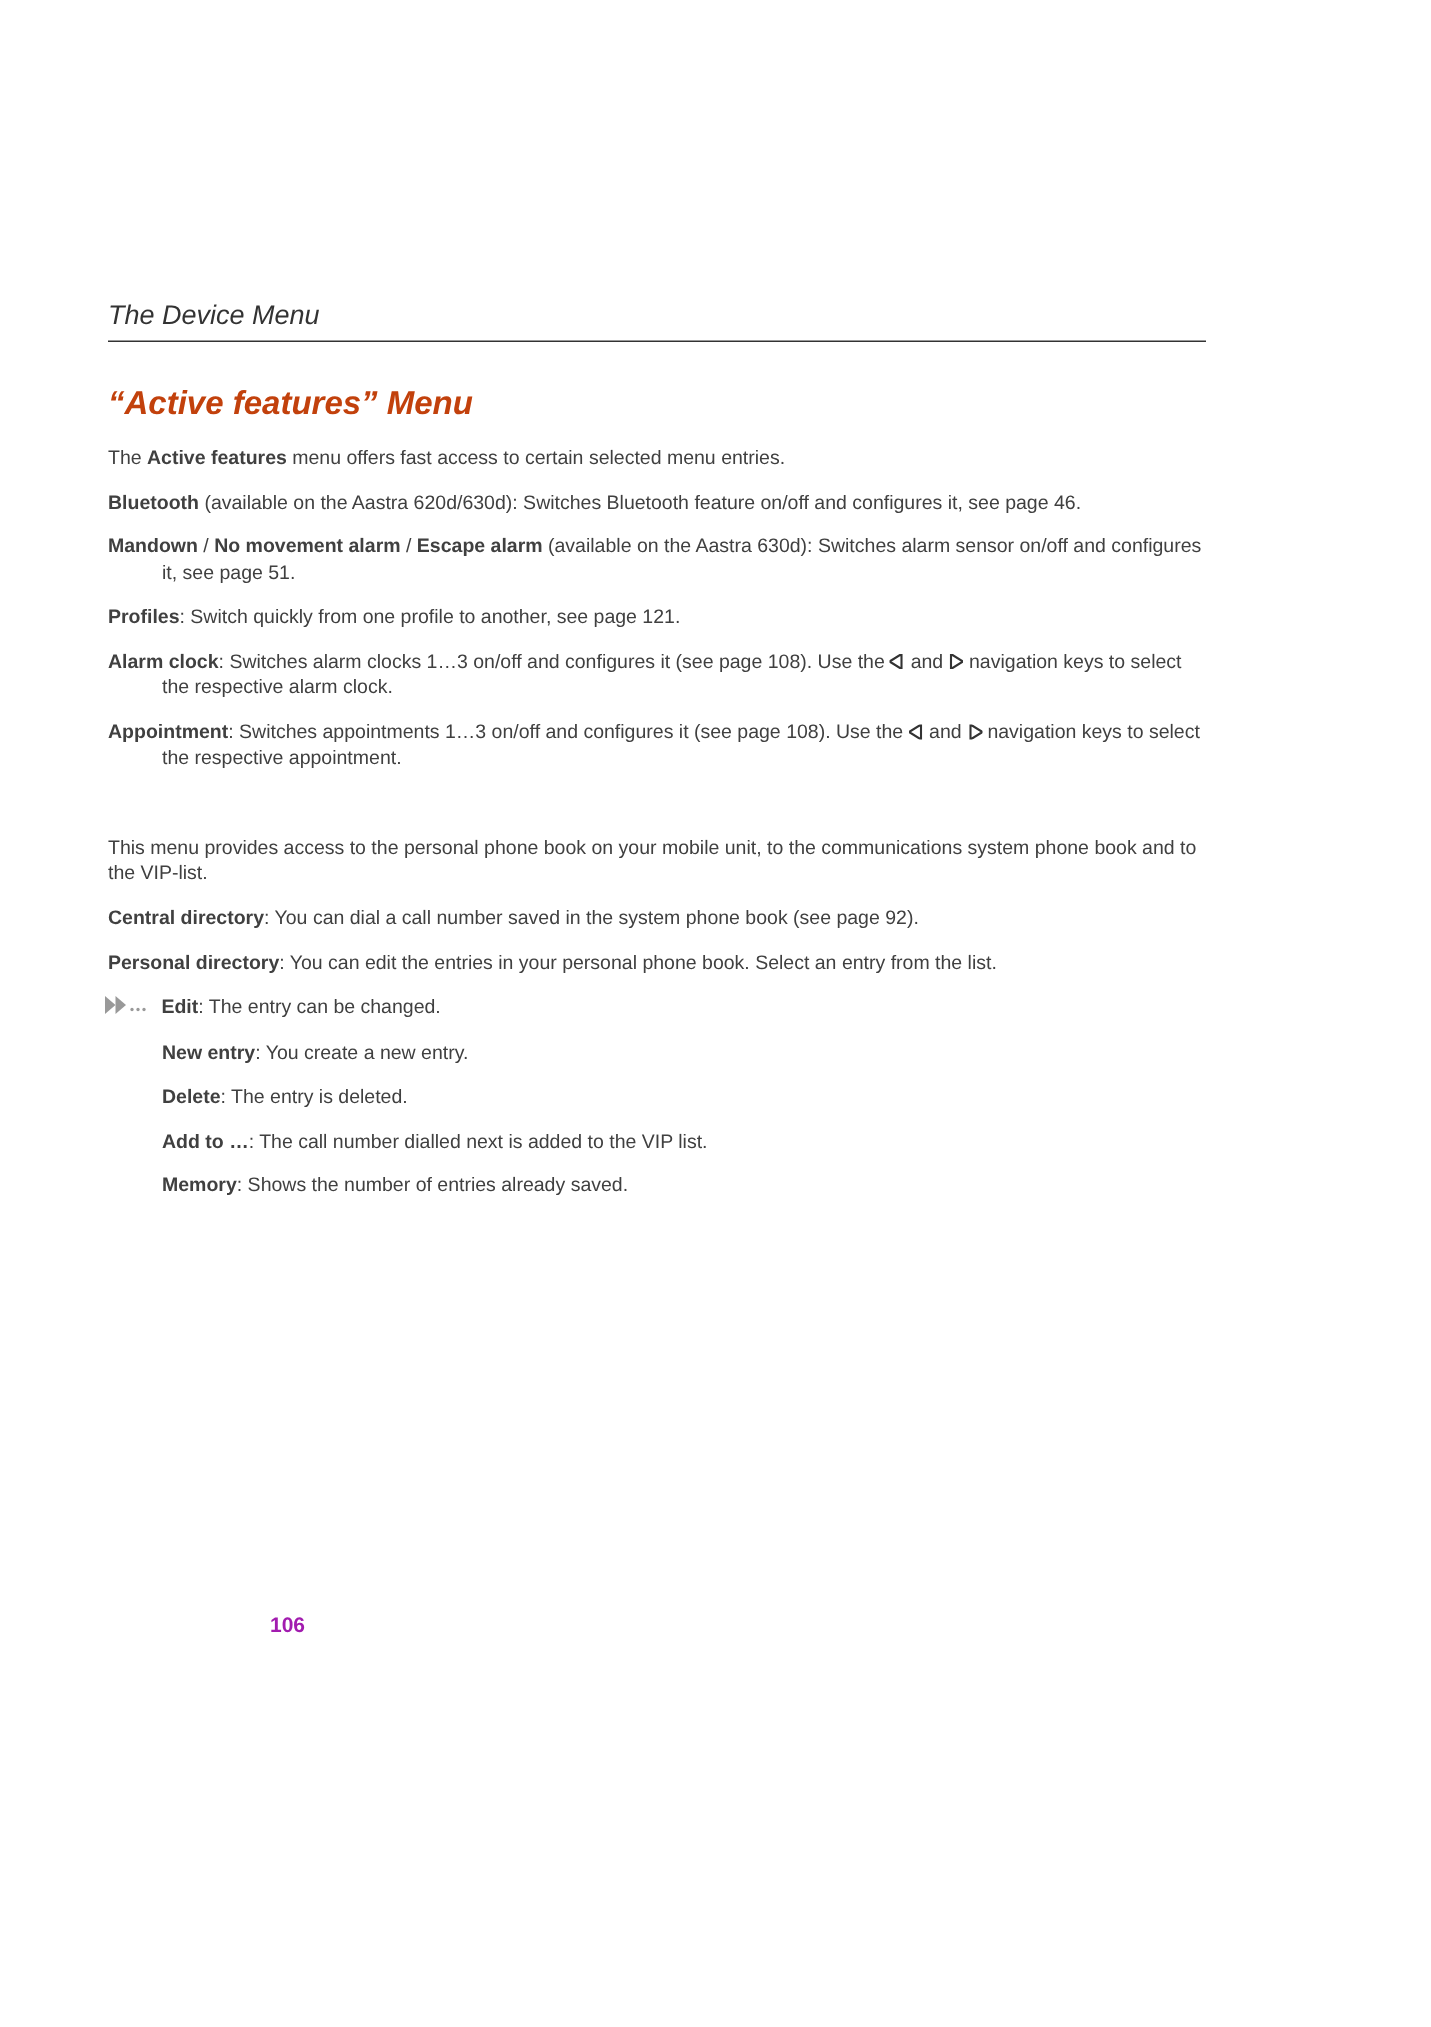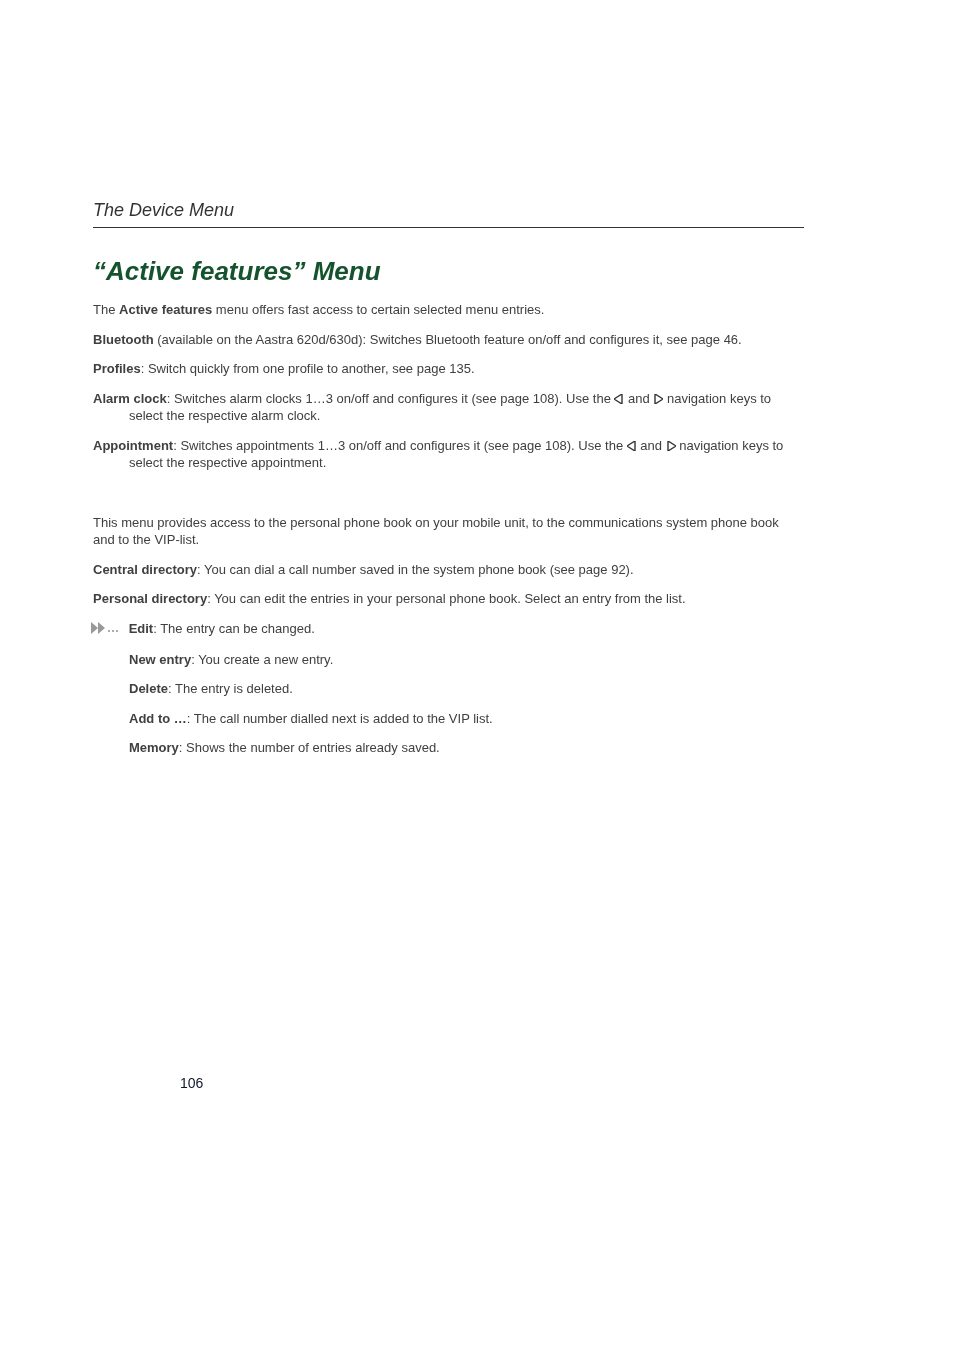--- a/index.html
+++ b/index.html
@@ -6,36 +6,36 @@
     margin: 0;
     padding: 0;
     background: #ffffff;
     font-family: "Myriad Pro", "Segoe UI", "Helvetica Neue", Arial, sans-serif;
     color: #222;
     width: 954px;
     height: 1351px;
     position: relative;
   }
   .page {
-    padding: 200px 150px 0 93px;
+    padding: 200px 150px 0 72px;
   }
   .running-head {
     font-style: italic;
     font-size: 18px;
     color: #333;
     border-bottom: 1px solid #333;
     padding-bottom: 6px;
     margin-bottom: 28px;
   }
   h2.section {
     font-family: "Myriad Pro", "Segoe UI", "Helvetica Neue", Arial, sans-serif;
     font-style: italic;
     font-weight: 700;
-    font-size: 26px;
-    color: #14532d;
+    font-size: 22px;
+    color: #c2410c;
     margin: 0 0 14px 0;
   }
   p, div.para {
     font-size: 13px;
     line-height: 1.35;
     margin: 0 0 12px 0;
     color: #404040;
   }
   .hang {
     padding-left: 36px;
@@ -44,22 +44,22 @@
   .indent-block {
     padding-left: 36px;
   }
   .bold { font-weight: 700; }
   .section-gap { height: 30px; }
   .page-number {
     position: absolute;
     left: 180px;
     bottom: 260px;
     font-size: 14px;
-    font-weight: 400;
-    color: #0f172a;
+    font-weight: 700;
+    color: #a21caf;
     text-align: center;
   }
   .tri {
     display: inline-block;
     vertical-align: -1px;
   }
   .tri svg { display: block; }
   .menu-icon {
     display: inline-block;
     width: 34px;
@@ -77,23 +77,26 @@
   <h2 class="section">“Active features” Menu</h2>
 
   <p>
     <span>The </span><span class="bold">Active features</span><span> menu offers fast access to certain selected menu entries.</span>
   </p>
 
   <div class="para hang">
     <span class="bold">Bluetooth</span><span> (available on the Aastra 620d/630d): Switches Bluetooth feature on/off and configures it, see page 46.</span>
   </div>
 
+  <div class="para hang">
+    <span class="bold">Mandown</span><span> / </span><span class="bold">No movement alarm</span><span> / </span><span class="bold">Escape alarm</span><span> (available on the Aastra 630d): Switches alarm sensor on/off and configures it, see page 51.</span>
+  </div>
 
   <div class="para hang">
-    <span class="bold">Profiles</span><span>: Switch quickly from one profile to another, see page 135.</span>
+    <span class="bold">Profiles</span><span>: Switch quickly from one profile to another, see page 121.</span>
   </div>
 
   <div class="para hang">
     <span class="bold">Alarm clock</span><span>: Switches alarm clocks 1…3 on/off and configures it (see page 108). Use the </span><span class="tri"><svg width="10" height="10" viewBox="0 0 10 10">
           <polygon points="8,0 8,10 0,5" fill="none" stroke="#333" stroke-width="1.4"></polygon>
         </svg></span><span> and </span><span class="tri"><svg width="10" height="10" viewBox="0 0 10 10">
           <polygon points="2,0 2,10 10,5" fill="none" stroke="#333" stroke-width="1.4"></polygon>
         </svg></span><span> navigation keys to select the respective alarm clock.</span>
   </div>
 

